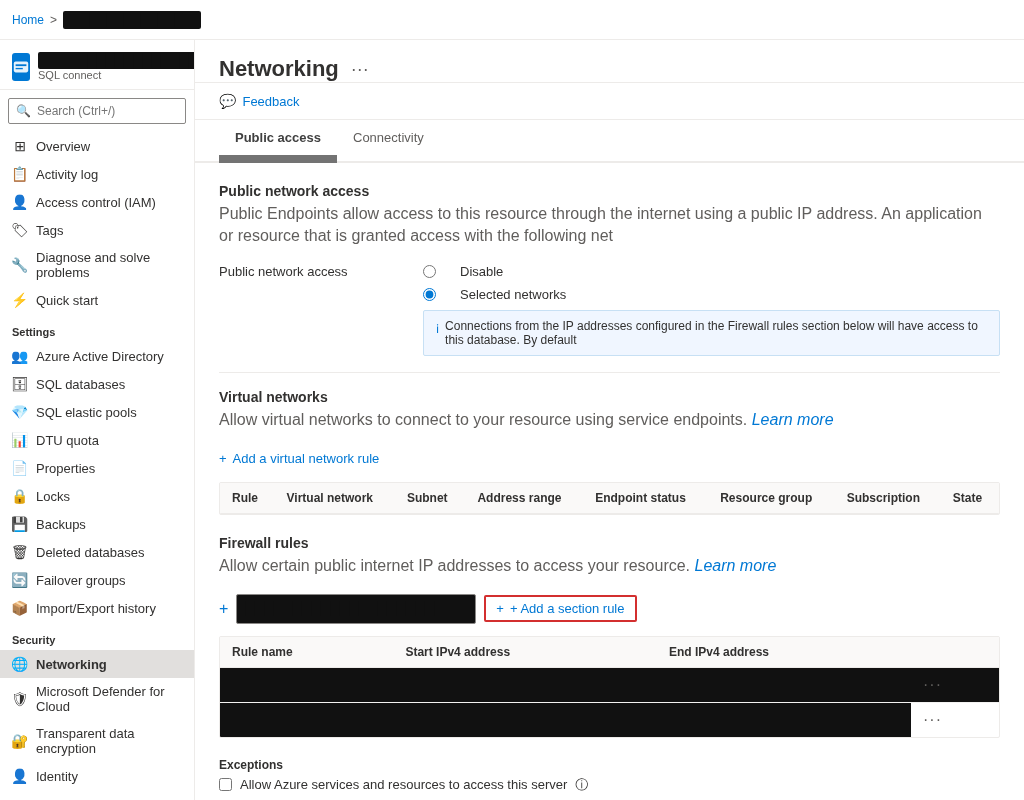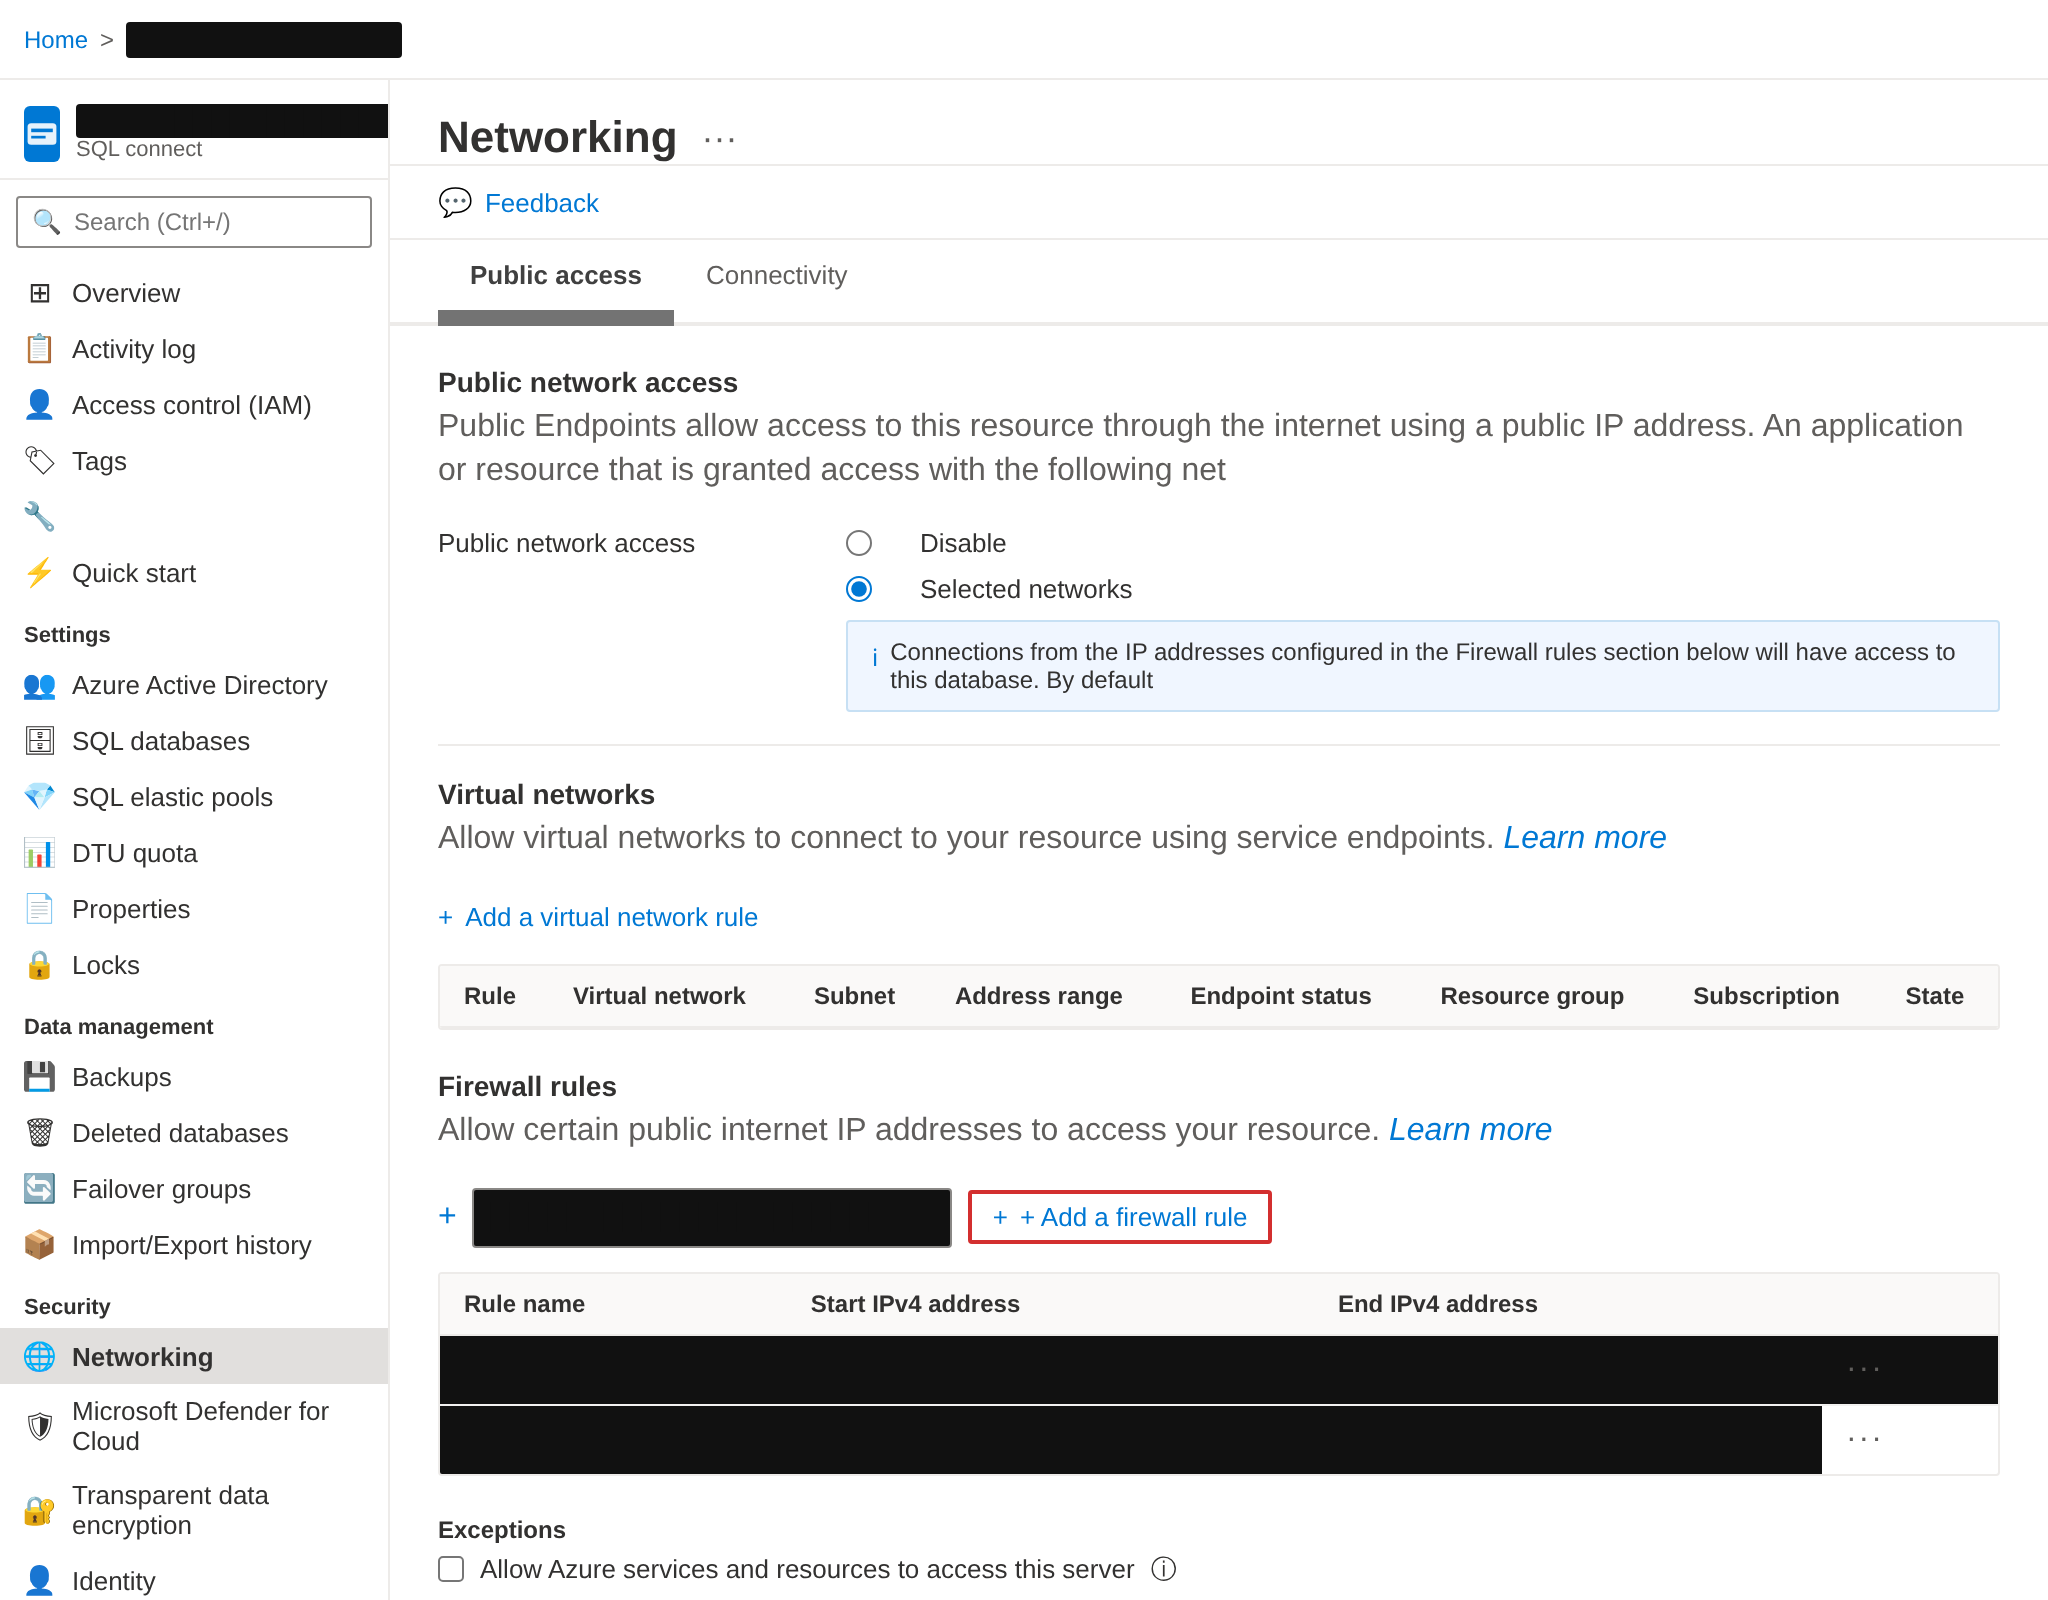--- a/index.html
+++ b/index.html
@@ -135,20 +135,21 @@
     <div class="sidebar-item">
       <span class="item-icon">👤</span>
       <span>Access control (IAM)</span>
     </div>
     <div class="sidebar-item">
       <span class="item-icon">🏷</span>
       <span>Tags</span>
     </div>
     <div class="sidebar-item">
       <span class="item-icon">🔧</span>
+      <span>Diagnose and solve problems</span>
     </div>
     <div class="sidebar-item">
       <span class="item-icon">⚡</span>
       <span>Quick start</span>
     </div>
 
     <div class="sidebar-section-label">Settings</div>
     <div class="sidebar-item">
       <span class="item-icon">👥</span>
       <span>Azure Active Directory</span>
@@ -167,21 +168,20 @@
     </div>
     <div class="sidebar-item">
       <span class="item-icon">📄</span>
       <span>Properties</span>
     </div>
     <div class="sidebar-item">
       <span class="item-icon">🔒</span>
       <span>Locks</span>
     </div>
 
-    <div class="sidebar-section-label">Data management</div>
     <div class="sidebar-item">
       <span class="item-icon">💾</span>
       <span>Backups</span>
     </div>
     <div class="sidebar-item">
       <span class="item-icon">🗑</span>
       <span>Deleted databases</span>
     </div>
     <div class="sidebar-item">
       <span class="item-icon">🔄</span>
@@ -289,21 +289,21 @@
       <div class="section-desc">
         <span>Allow certain public internet IP addresses to access your resource.</span>
         <a class="link">Learn more</a>
       </div>
 
       <div class="firewall-add-row">
         <span style="color:#0078d4;font-size:16px;">+</span>
         <input class="firewall-input-redacted" type="text" value="████████████████████" style="">
         <button class="add-firewall-btn">
           <span>+</span>
-          <span>+ Add a firewall rule</span>
+          <span>+ Add a section rule</span>
         </button>
       </div>
 
       <div class="table-container">
         <table class="data-table">
           <thead>
             <tr>
               <th>Rule name</th>
               <th>Start IPv4 address</th>
               <th>End IPv4 address</th>

